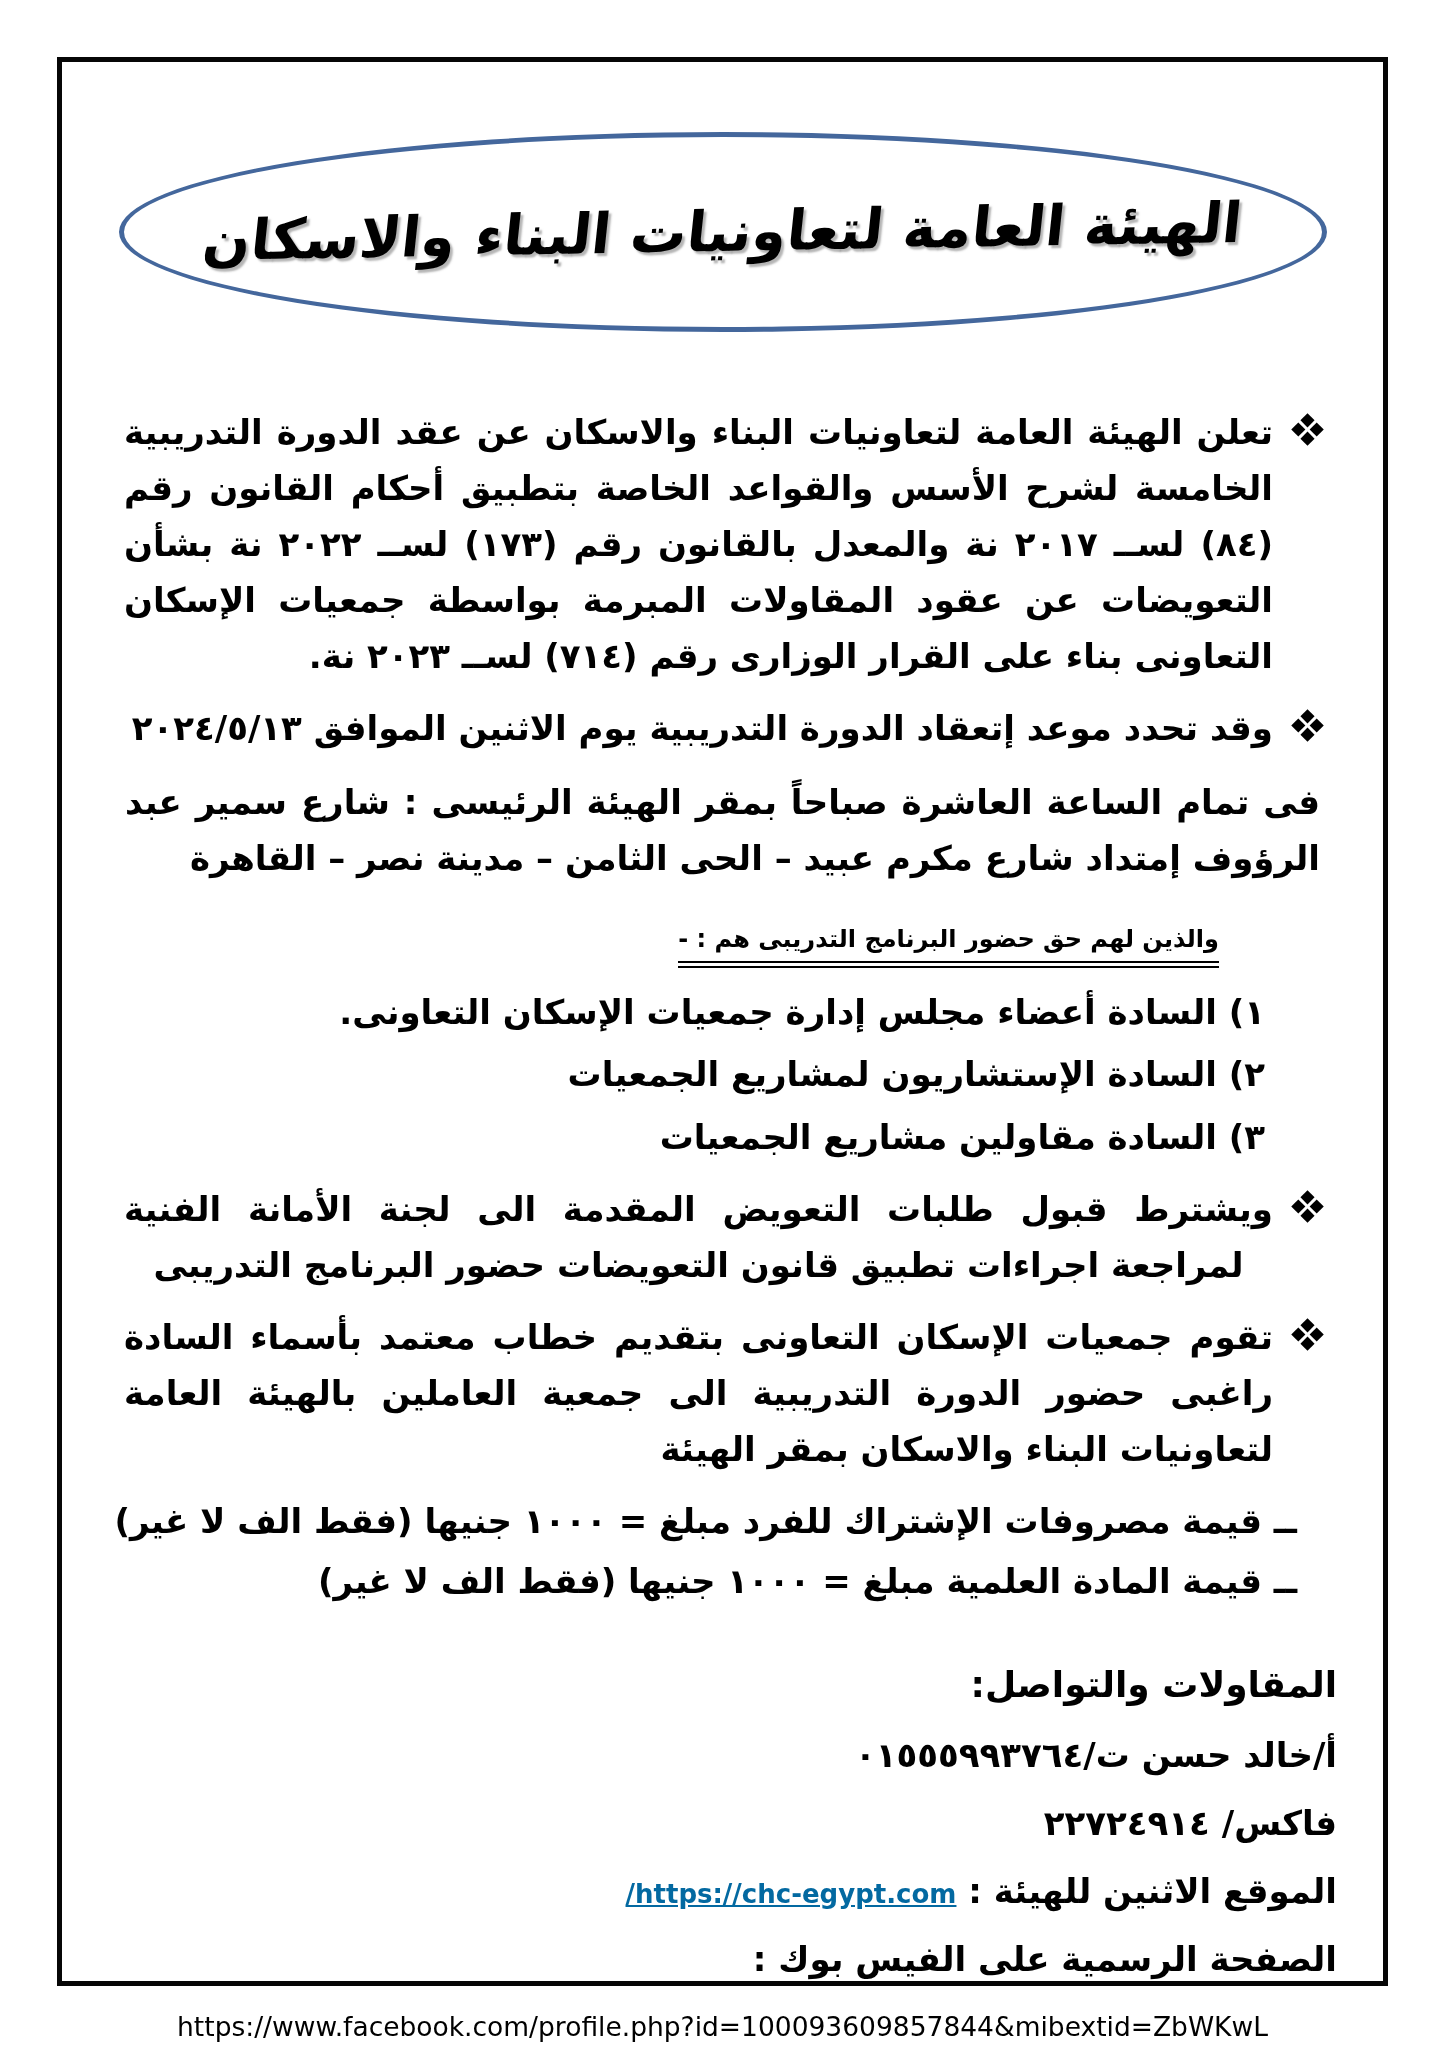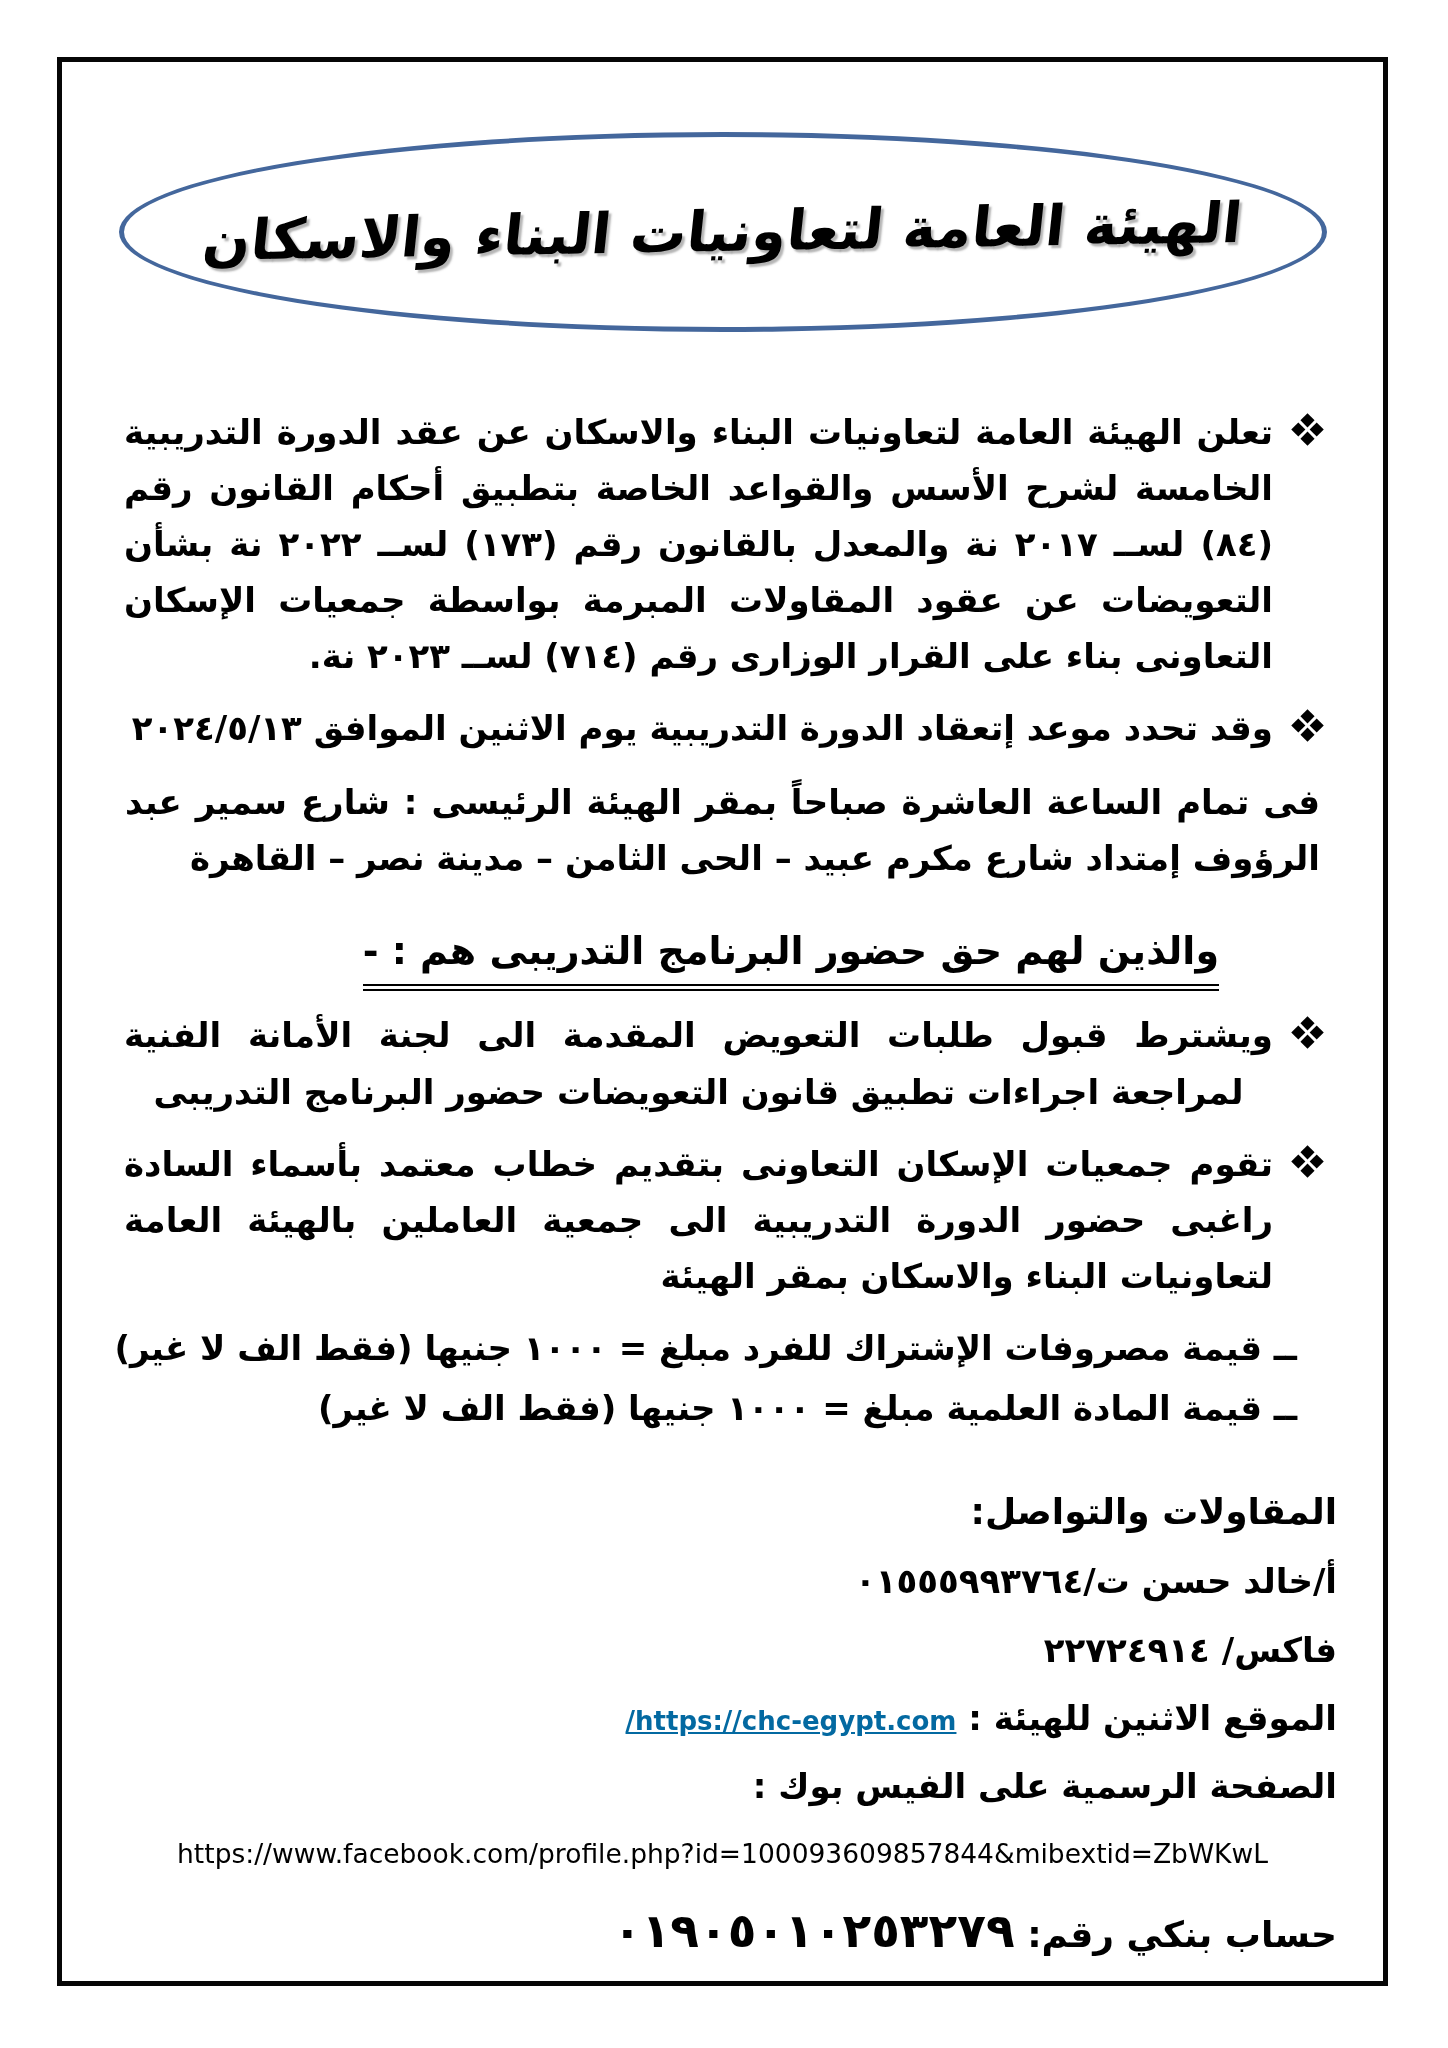--- a/index.html
+++ b/index.html
@@ -72,21 +72,21 @@
   .diamond-bullet i { background: #000; width: 10px; height: 10px; display: block; }
   .plain-para {
     margin: 17px;
     text-align: justify;
   }
   .center-last { text-align-last: center; }
   
   .attendees-heading {
     width: fit-content;
     margin: 34px 118px 16px auto;
-    font-size: 38px;
+    font-size: 24px;
     padding-bottom: 2px;
     border-bottom: 7px double #000;
   }
   .attendee-item {
     padding-right: 72px;
     margin: 6px 0;
   }
   
   .fee-line {
     padding-right: 40px;
@@ -147,20 +147,25 @@
           <i></i>
           <i></i>
         </span>
       <span>وقد تحدد موعد إتعقاد الدورة التدريبية يوم الاثنين الموافق ٢٠٢٤/٥/١٣</span>
     </p>
 
     <p class="plain-para">فى تمام الساعة العاشرة صباحاً بمقر الهيئة الرئيسى : شارع سمير عبد الرؤوف إمتداد شارع مكرم عبيد – الحى الثامن – مدينة نصر – القاهرة</p>
 
     <div class="attendees-heading">والذين لهم حق حضور البرنامج التدريبى هم : -</div>
 
+    <div>
+      <div class="attendee-item">١) السادة أعضاء مجلس إدارة جمعيات الإسكان التعاونى.</div>
+      <div class="attendee-item">٢) السادة الإستشاريون لمشاريع الجمعيات</div>
+      <div class="attendee-item">٣) السادة مقاولين مشاريع الجمعيات</div>
+    </div>
 
     <p class="bullet-para center-last">
       <span class="diamond-bullet">
           <i></i>
           <i></i>
           <i></i>
           <i></i>
         </span>
       <span>ويشترط قبول طلبات التعويض المقدمة الى لجنة الأمانة الفنية لمراجعة اجراءات تطبيق قانون التعويضات حضور البرنامج التدريبى</span>
     </p>

